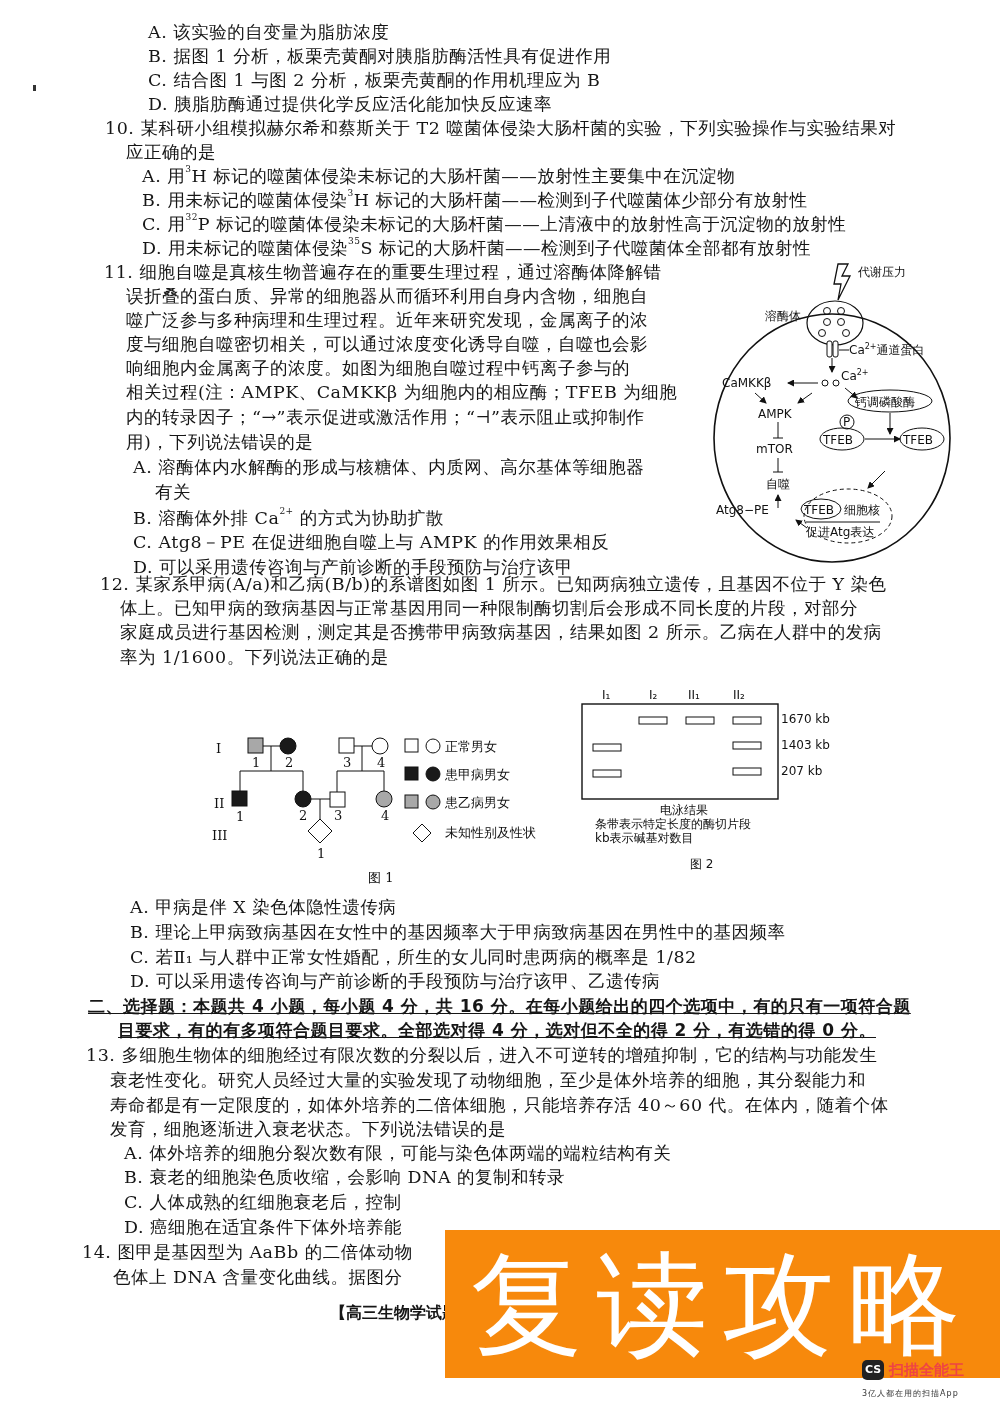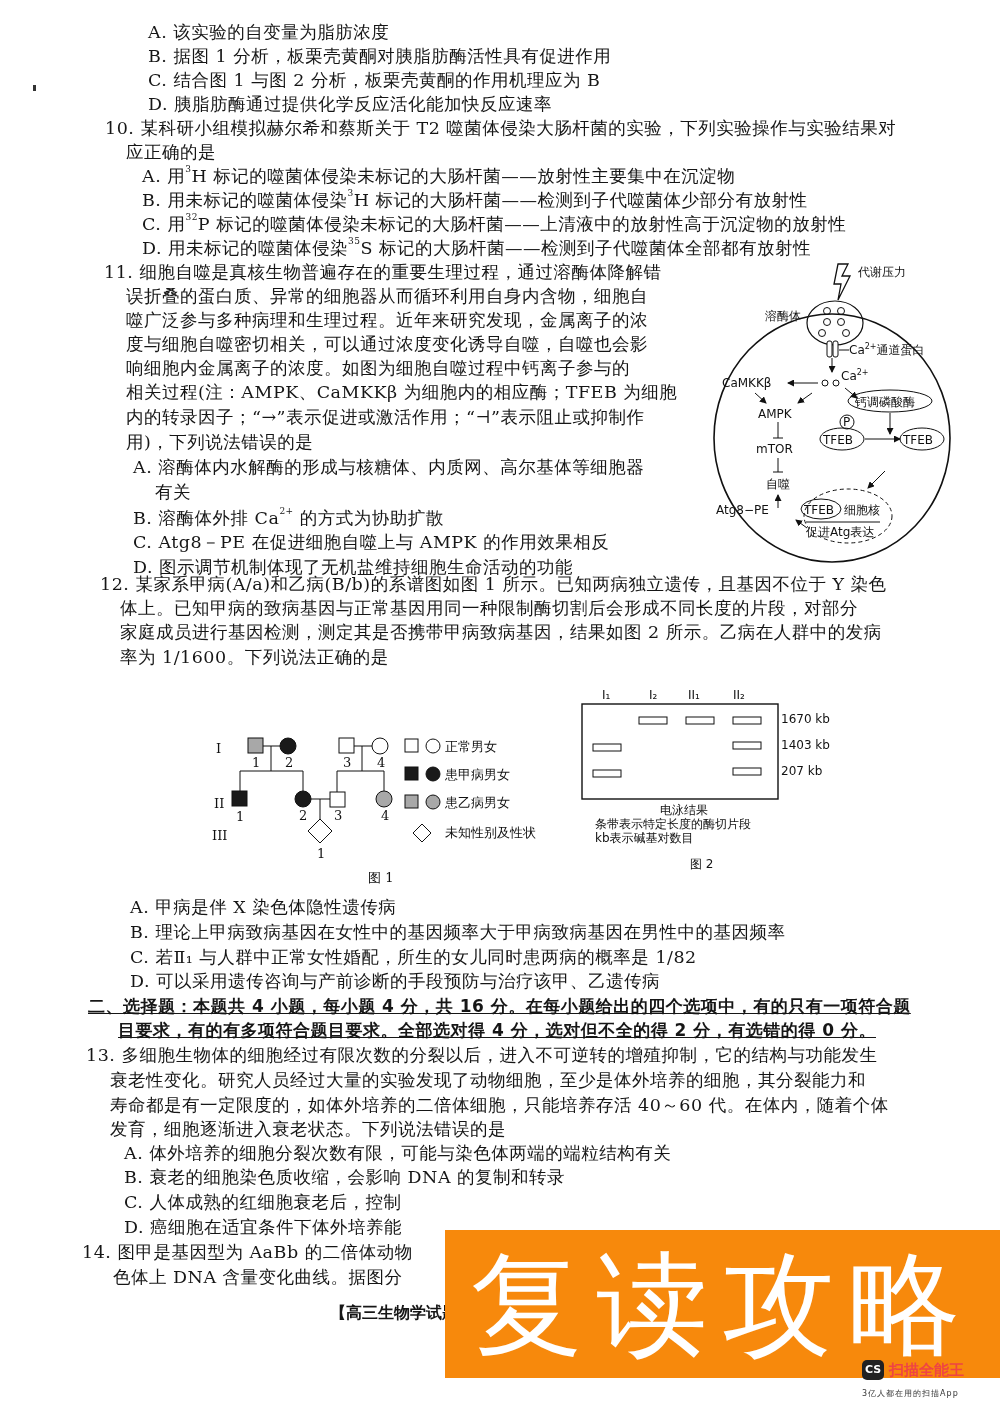--- a/index.html
+++ b/index.html
@@ -60,21 +60,21 @@
 <div class="line" style="left:126px;top:332px">度与细胞自噬密切相关，可以通过浓度变化诱导自噬，自噬也会影</div>
 <div class="line" style="left:126px;top:356px">响细胞内金属离子的浓度。如图为细胞自噬过程中钙离子参与的</div>
 <div class="line" style="left:126px;top:380px">相关过程(注：AMPK、CaMKKβ 为细胞内的相应酶；TFEB 为细胞</div>
 <div class="line" style="left:126px;top:405px">内的转录因子；“→”表示促进或激活作用；“⊣”表示阻止或抑制作</div>
 <div class="line" style="left:126px;top:430px">用)，下列说法错误的是</div>
 
 <div class="line" style="left:133px;top:455px">A. 溶酶体内水解酶的形成与核糖体、内质网、高尔基体等细胞器</div>
 <div class="line" style="left:155px;top:480px">有关</div>
 <div class="line" style="left:133px;top:506px"><span>B. 溶酶体外排 Ca</span><sup>2+</sup><span> 的方式为协助扩散</span></div>
 <div class="line" style="left:133px;top:530px">C. Atg8－PE 在促进细胞自噬上与 AMPK 的作用效果相反</div>
-<div class="line" style="left:133px;top:555px">D. 图示调节机制体现了无机盐维持细胞生命活动的功能</div>
+<div class="line" style="left:133px;top:555px">D. 可以采用遗传咨询与产前诊断的手段预防与治疗该甲</div>
 
 <div id="fig-cell">
   <svg width="250" height="315" viewBox="0 0 250 315">
     <defs>
       <marker id="arr" markerWidth="7" markerHeight="7" refX="6" refY="3.5" orient="auto">
         <path d="M0,0 L7,3.5 L0,7 z" fill="#111"></path>
       </marker>
     </defs>
 
     <ellipse cx="122" cy="180" rx="118" ry="124" fill="none" stroke="#111" stroke-width="1.6"></ellipse>

